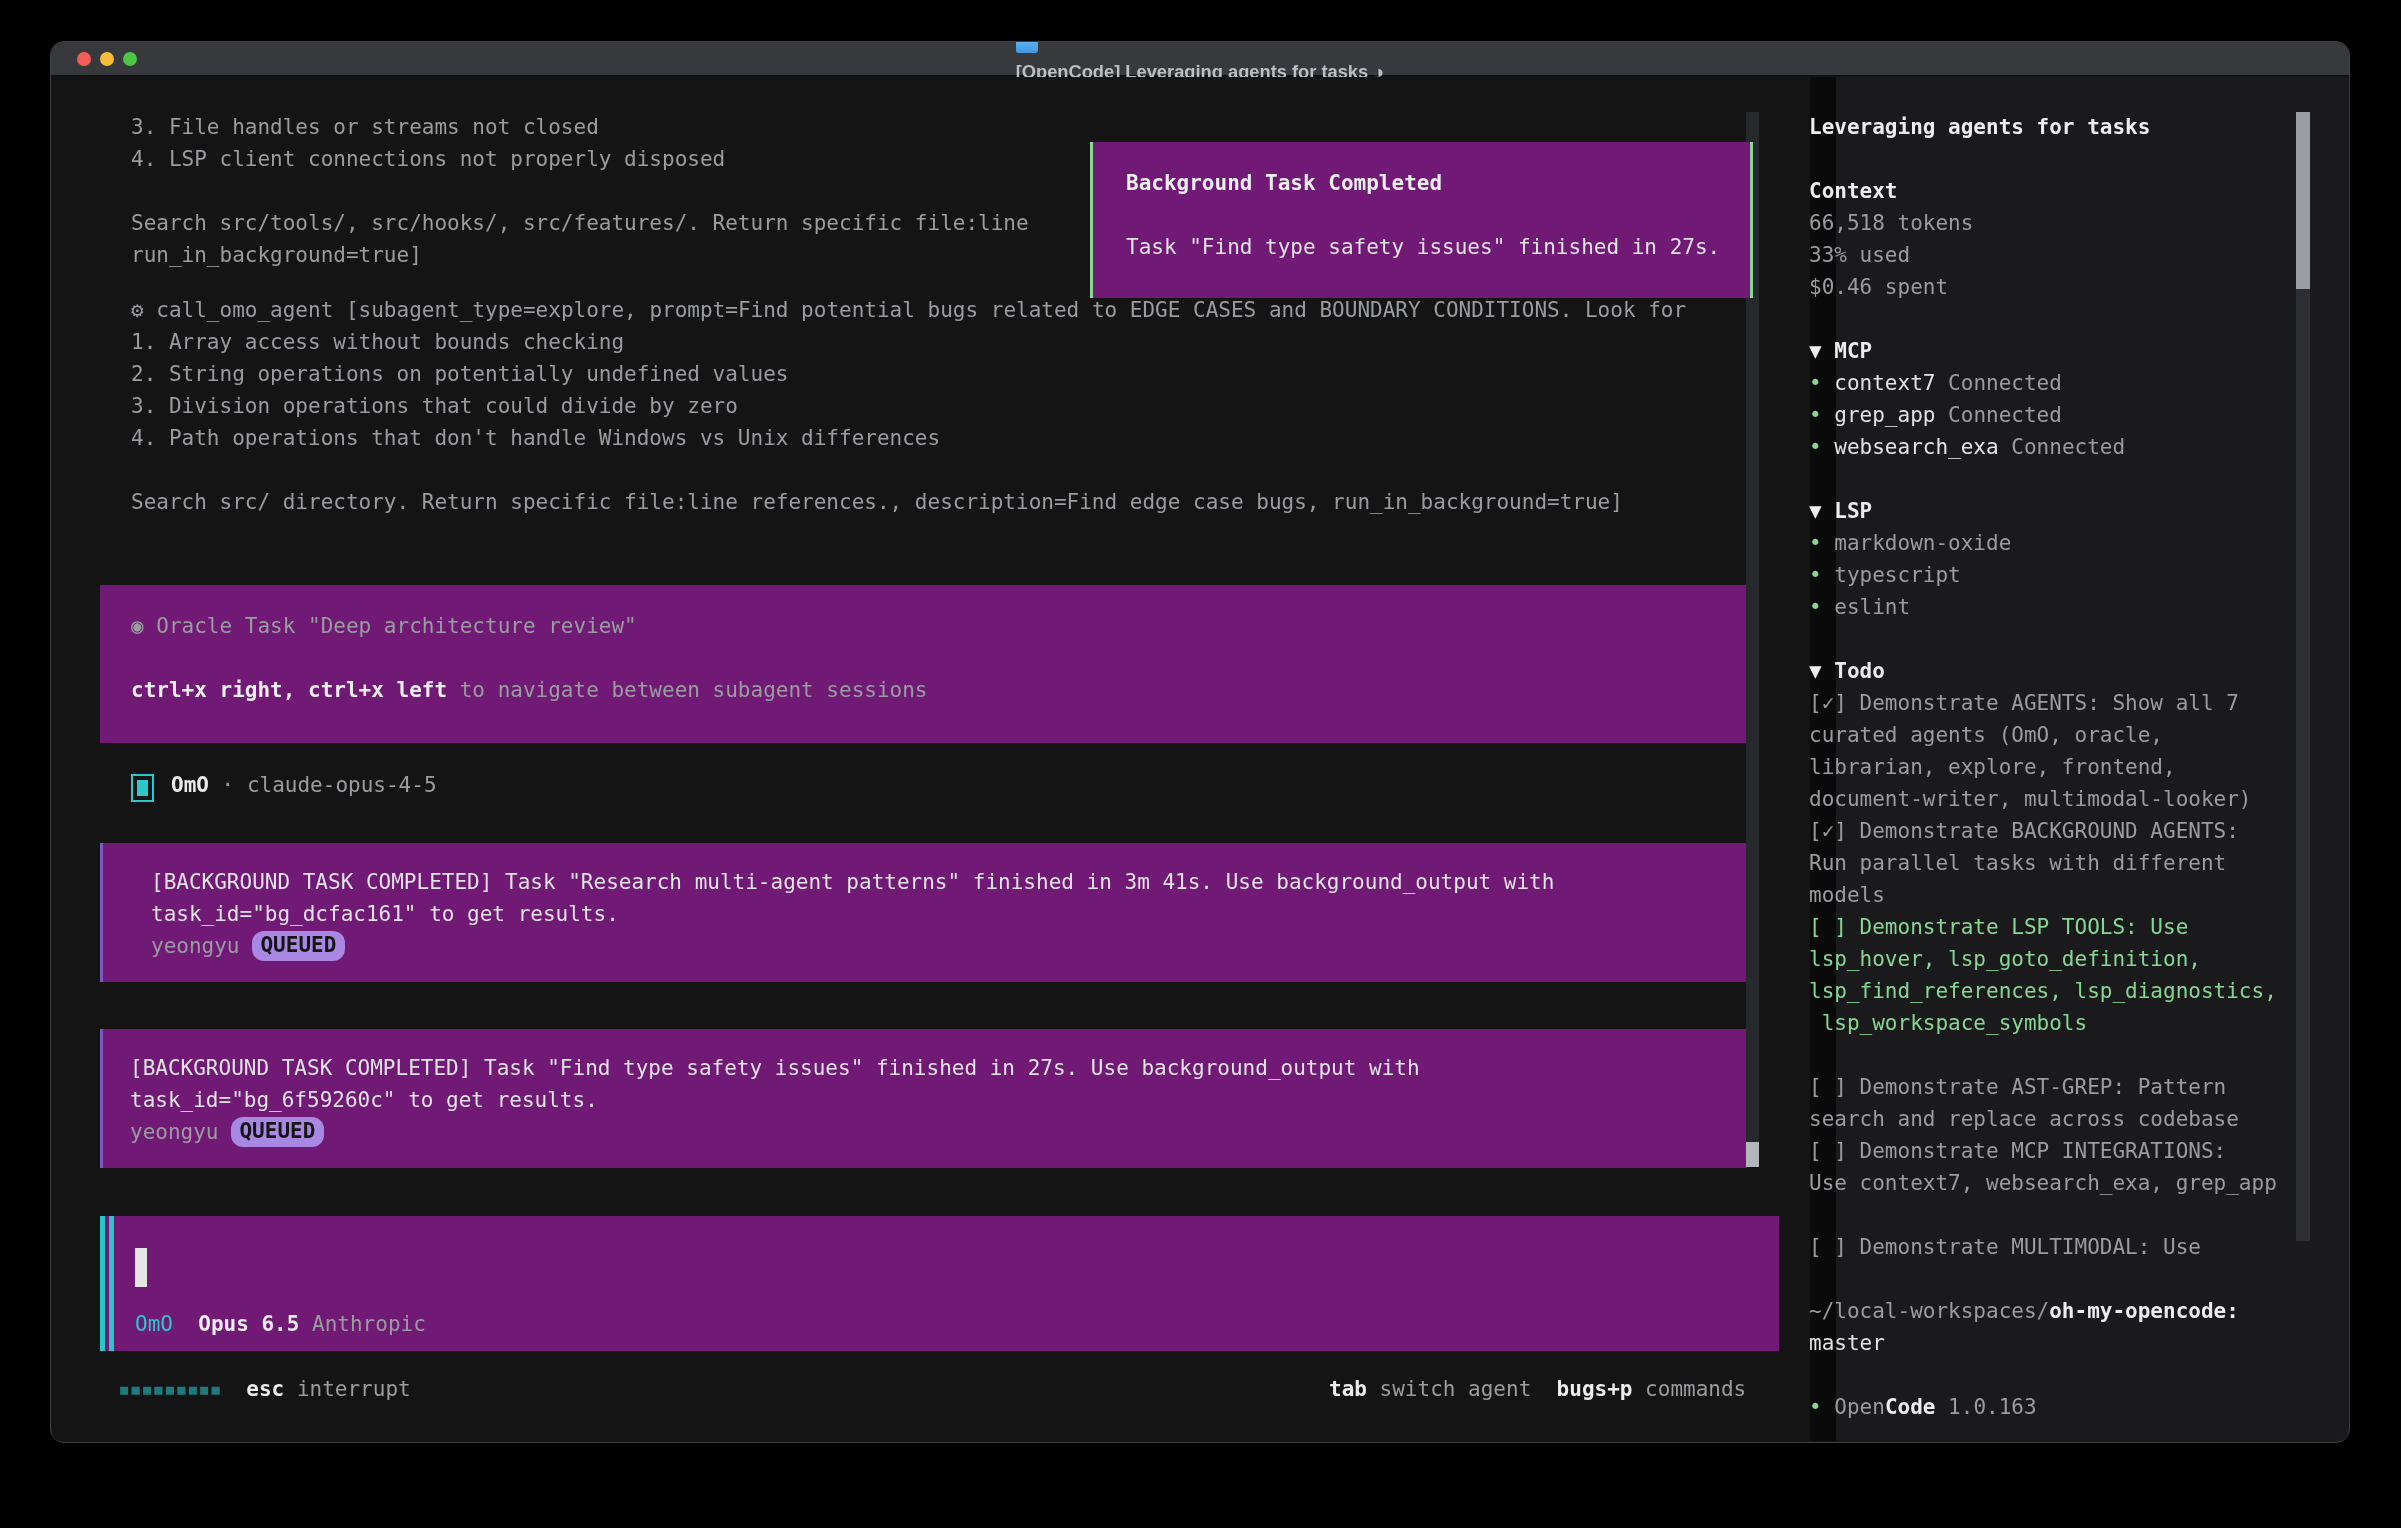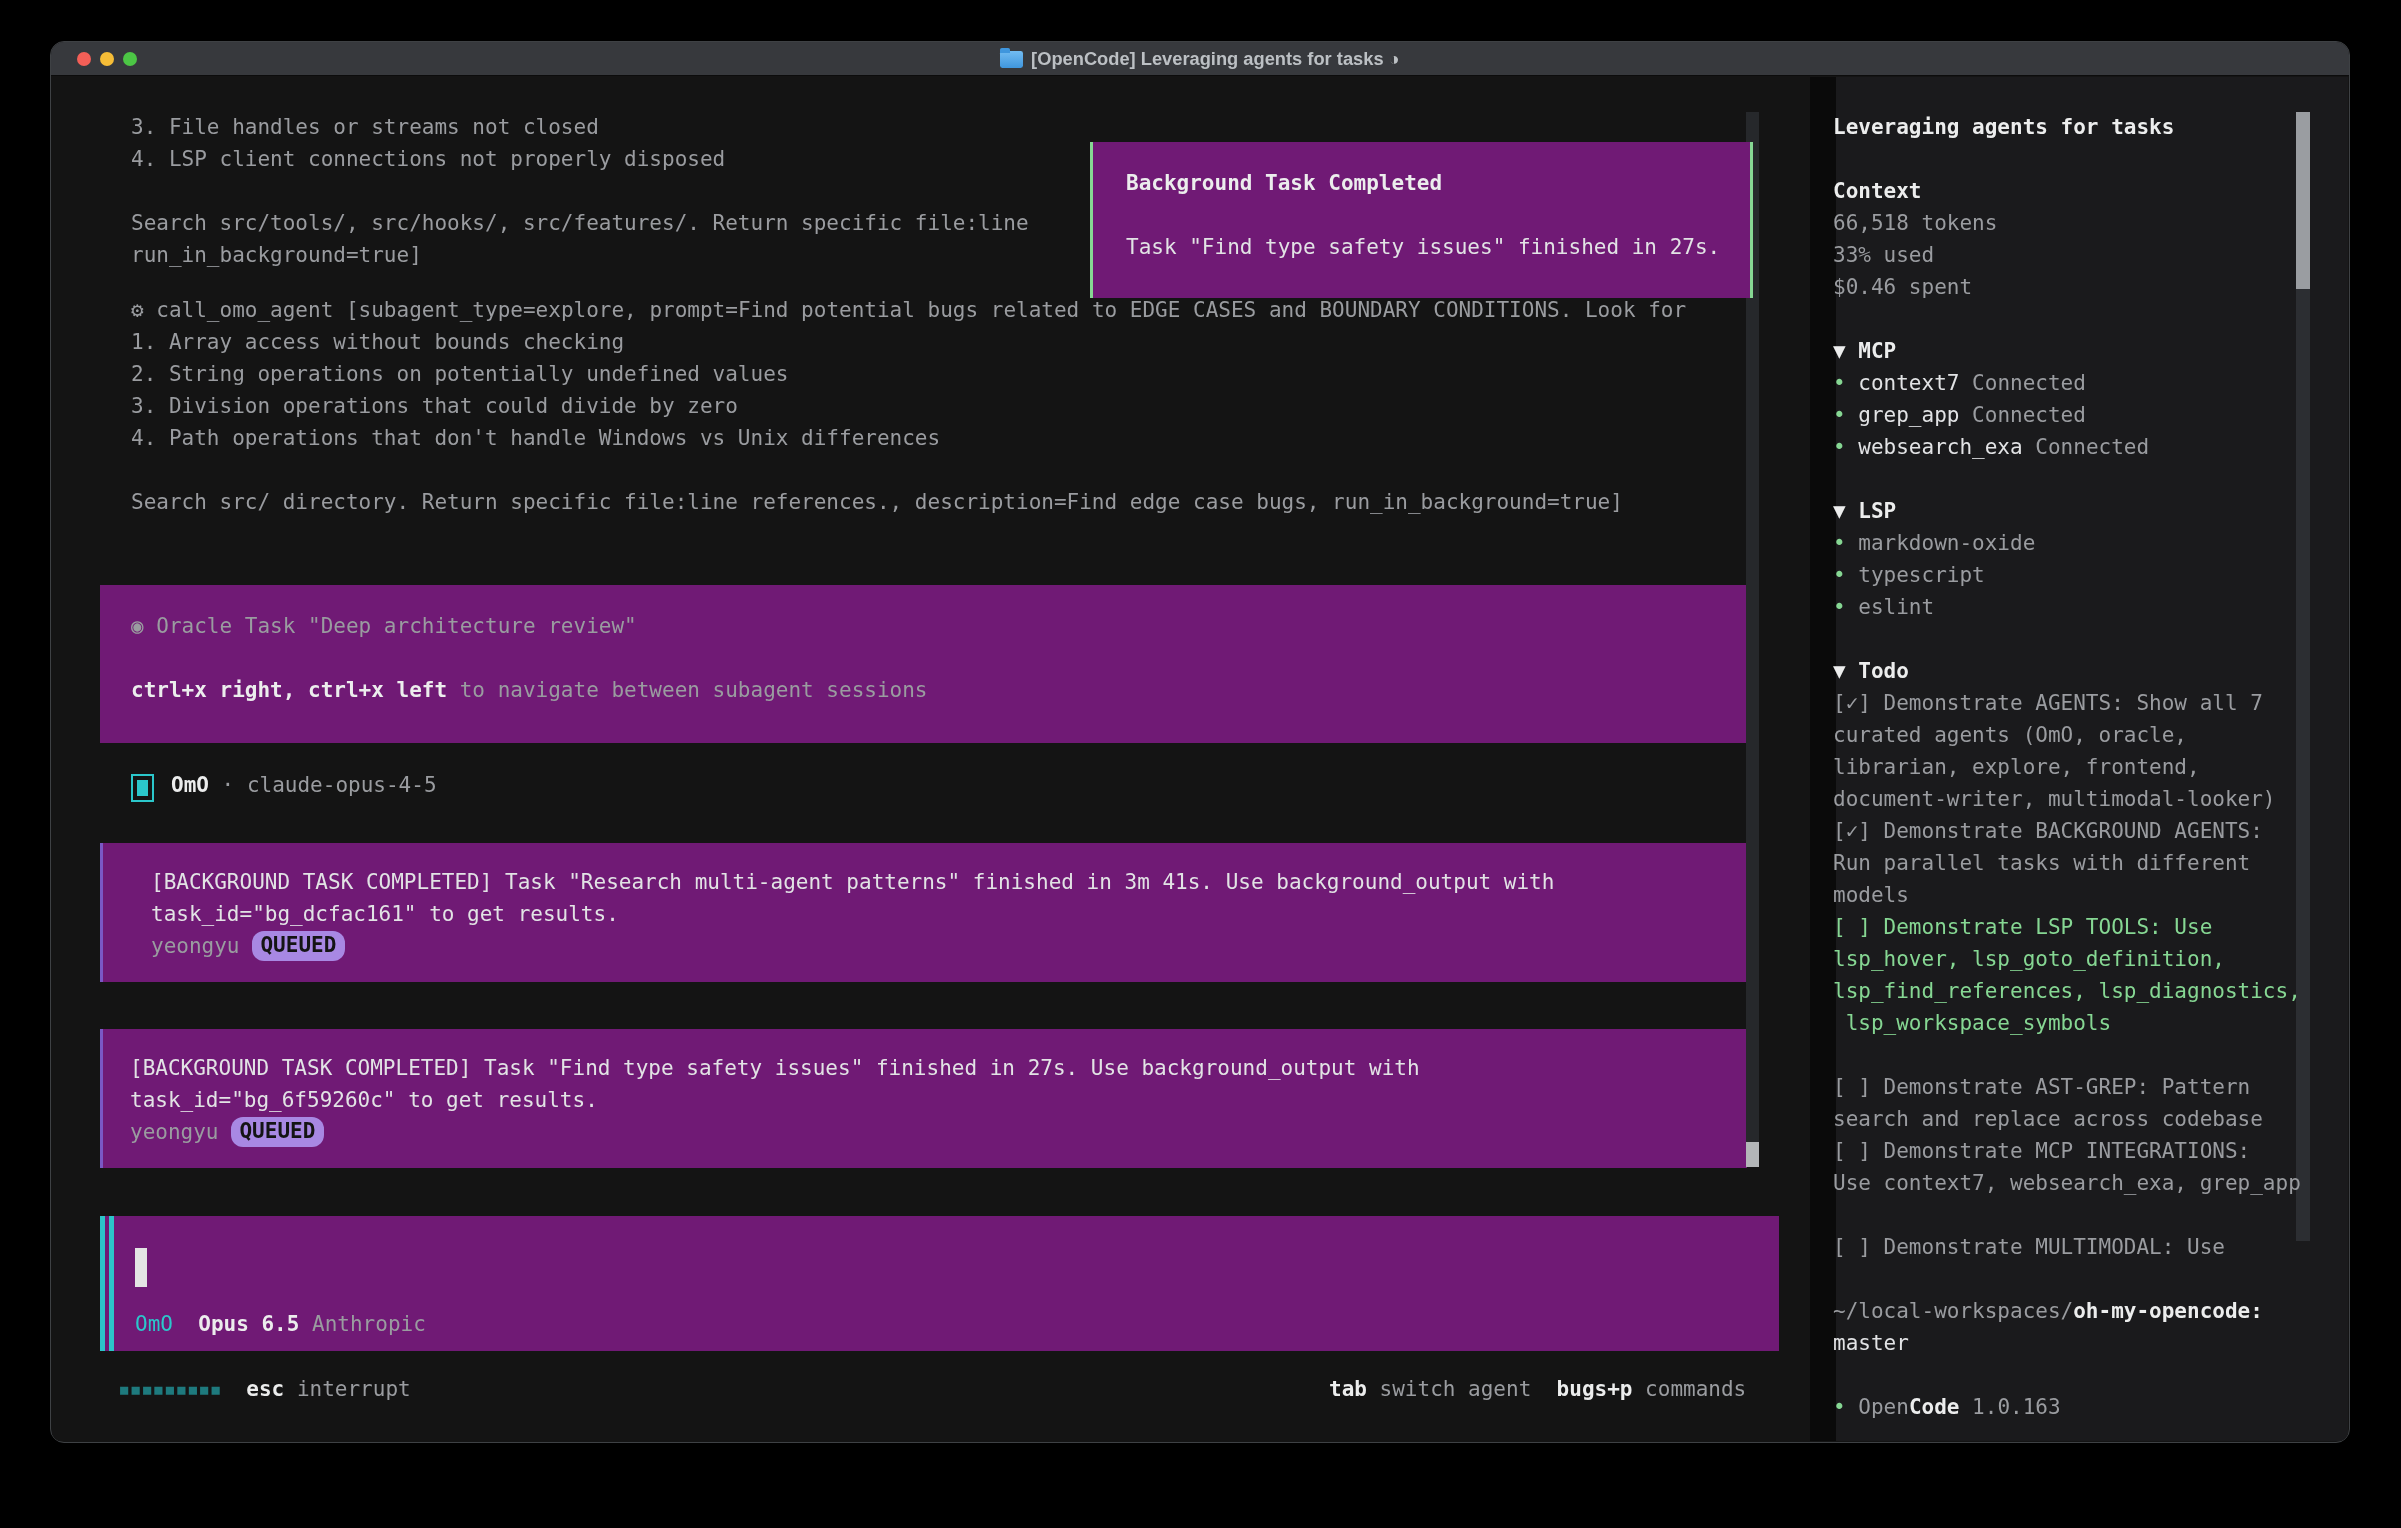--- a/index.html
+++ b/index.html
@@ -11,23 +11,23 @@
   #window{position:absolute;left:50px;top:41px;width:2300px;height:1402px;
           background:#141414;border:1.2px solid #3e4144;border-radius:14px;
           box-shadow:0 23.6px 71px rgba(0,0,0,.85);overflow:hidden;}
   #titlebar{position:absolute;left:0;top:0;right:0;height:34px;background:#37393d;
             border-bottom:1.2px solid #0c0c0c;display:flex;align-items:center;justify-content:center;}
   .traffic{position:absolute;left:26px;top:10px;display:flex;gap:8.9px;}
   .tl-dot{width:14px;height:14px;border-radius:50%;}
   .tl-red{background:#f35f57;}
   .tl-yellow{background:#f6bd37;}
   .tl-green{background:#4cc645;}
-  #title-wrap{display:flex;align-items:center;gap:8.3px;
+  #title-wrap{display:flex;align-items:flex-start;gap:8.3px;
               font-family:"Liberation Sans","DejaVu Sans",sans-serif;
-              font-weight:bold;font-size:18.3px;color:#bcc0c4;}
+              font-weight:bold;font-size:18.3px;color:#bcc0c4;flex-direction:column;}
   .folder-ico{position:relative;width:22.5px;height:16.5px;background:linear-gradient(#72bcf2,#3f96dd);
               border-radius:2.4px;margin-top:2.4px;}
   .folder-ico::before{content:"";position:absolute;left:0;top:-3.5px;width:9.5px;height:4.7px;
               background:#3f96dd;border-radius:1.8px 1.8px 0 0;}
 
   
   #main-panel{position:absolute;left:1.2px;top:35px;width:1757px;bottom:1.2px;background:#141414;}
   #panel-gap{position:absolute;left:1759px;top:35px;width:26.6px;bottom:1.2px;background:#0a0a0a;}
   #sidebar{position:absolute;left:1785px;top:35px;right:1.2px;bottom:1.2px;background:#1a1a1c;}
 
@@ -69,21 +69,21 @@
                   border:2.4px solid #2bc7cb;display:flex;align-items:center;justify-content:center;}
   #omo-agent-icon .fill{width:10.6px;height:15.4px;background:#2bc7cb;}
   #blk-omo-agent{left:171px;top:769px;}
 
   
   #main-scroll-track{position:absolute;left:1746px;top:112px;width:13px;height:1055px;background:#26282b;z-index:1;}
   #main-scroll-thumb{position:absolute;left:1746px;top:1142px;width:13px;height:25px;background:#b3b6b8;z-index:2;}
   #side-scroll-track{position:absolute;left:2296px;top:112px;width:14px;height:1129px;background:#2c2e32;}
   #side-scroll-thumb{position:absolute;left:2296px;top:112px;width:14px;height:177px;background:#9a9da1;}
 
-  #blk-sidebar-lines{left:1809px;top:111px;margin-left:24px;}
+  #blk-sidebar-lines{left:1809px;top:111px;}
 </style>
 </head>
 <body>
 
 <div id="stage">
   <div id="window">
 
     <div id="titlebar">
       <div class="traffic">
         <div class="tl-dot tl-red"></div>

